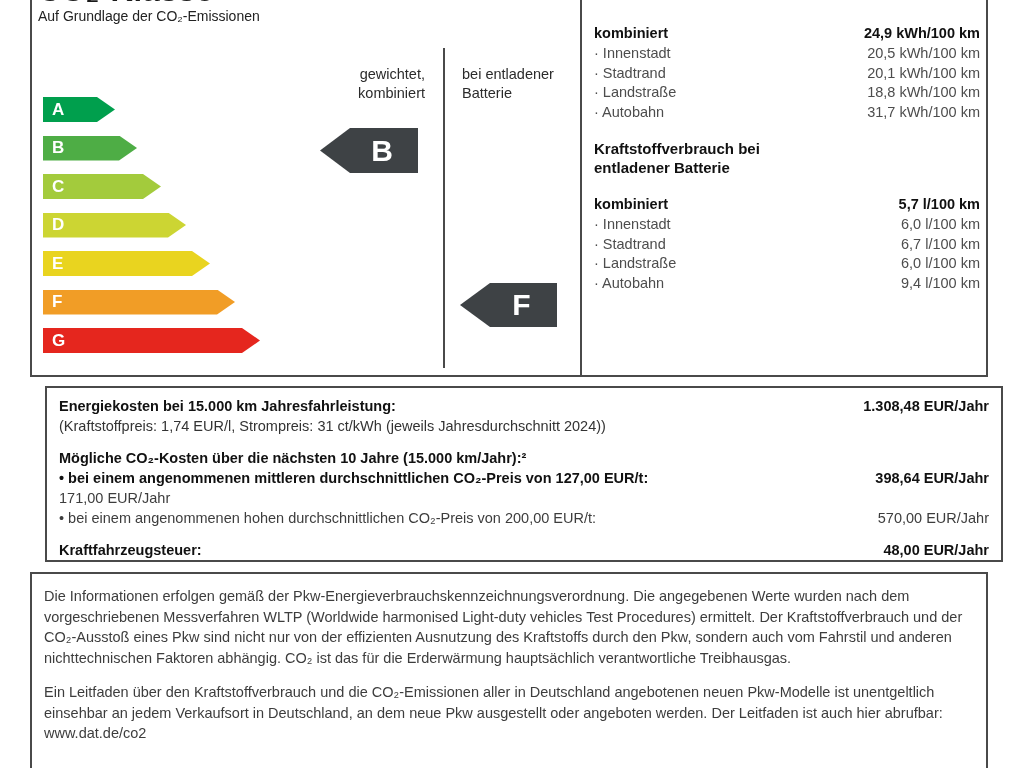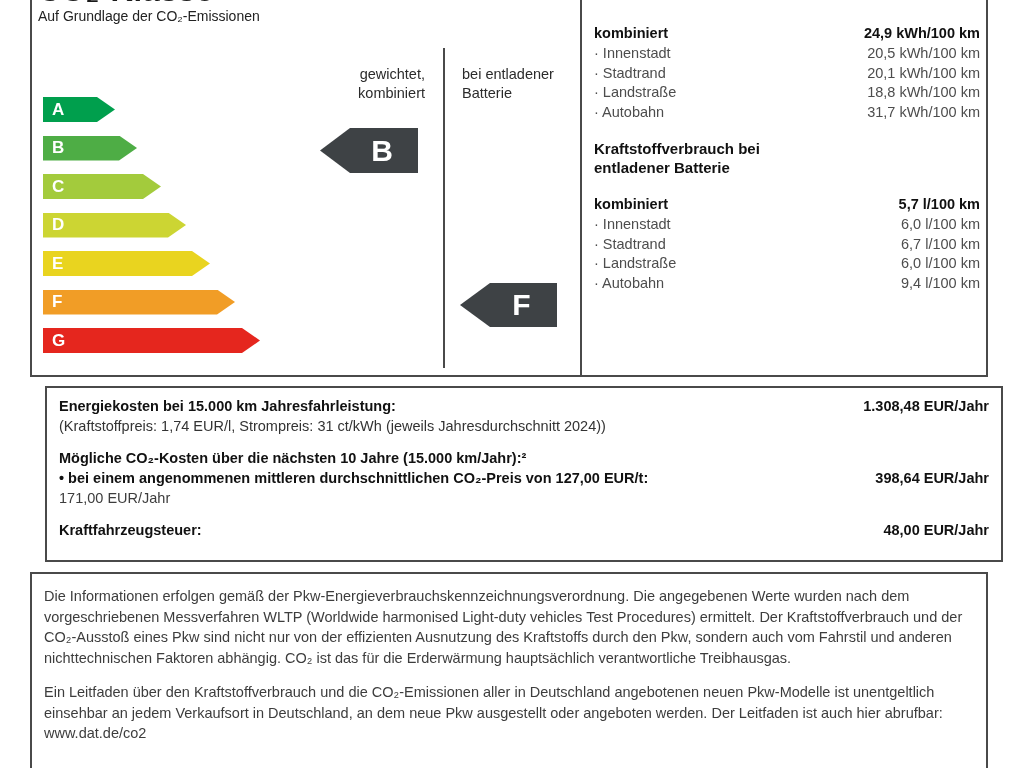--- a/index.html
+++ b/index.html
@@ -156,20 +156,24 @@
     <div class="m-row bold">
       <span>Mögliche CO₂-Kosten über die nächsten 10 Jahre (15.000 km/Jahr):²</span>
     </div>
     <div class="m-row bold">
       <span>• bei einem angenommenen mittleren durchschnittlichen CO₂-Preis von 127,00 EUR/t:</span>
       <span class="val">398,64 EUR/Jahr</span>
     </div>
     <div class="m-row reg">
       <span class="val">171,00 EUR/Jahr</span>
     </div>
+    <div class="m-row reg">
+      <span>• bei einem angenommenen hohen durchschnittlichen CO₂-Preis von 200,00 EUR/t:</span>
+      <span class="val">570,00 EUR/Jahr</span>
+    </div>
     <div class="m-gap"></div>
     <div class="m-row bold">
       <span>Kraftfahrzeugsteuer:</span>
       <span class="val">48,00 EUR/Jahr</span>
     </div>
   </div>
 
   <div class="box" id="bottom-box">
     <p class="foot-par">Die Informationen erfolgen gemäß der Pkw-Energieverbrauchskennzeichnungsverordnung. Die angegebenen Werte wurden nach dem vorgeschriebenen Messverfahren WLTP (Worldwide harmonised Light-duty vehicles Test Procedures) ermittelt. Der Kraftstoffverbrauch und der CO₂-Ausstoß eines Pkw sind nicht nur von der effizienten Ausnutzung des Kraftstoffs durch den Pkw, sondern auch vom Fahrstil und anderen nichttechnischen Faktoren abhängig. CO₂ ist das für die Erderwärmung hauptsächlich verantwortliche Treibhausgas.</p>
     <p class="foot-par">Ein Leitfaden über den Kraftstoffverbrauch und die CO₂-Emissionen aller in Deutschland angebotenen neuen Pkw-Modelle ist unentgeltlich einsehbar an jedem Verkaufsort in Deutschland, an dem neue Pkw ausgestellt oder angeboten werden. Der Leitfaden ist auch hier abrufbar: www.dat.de/co2</p>

